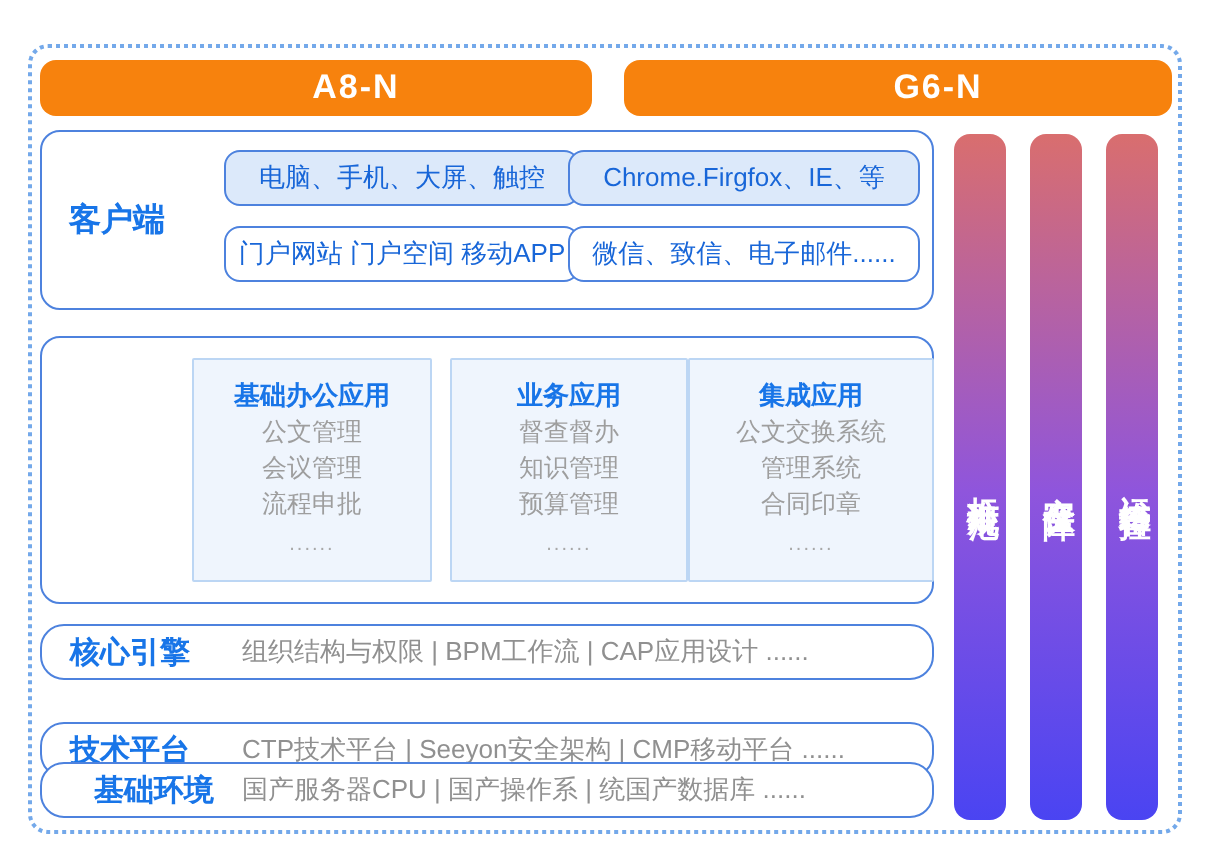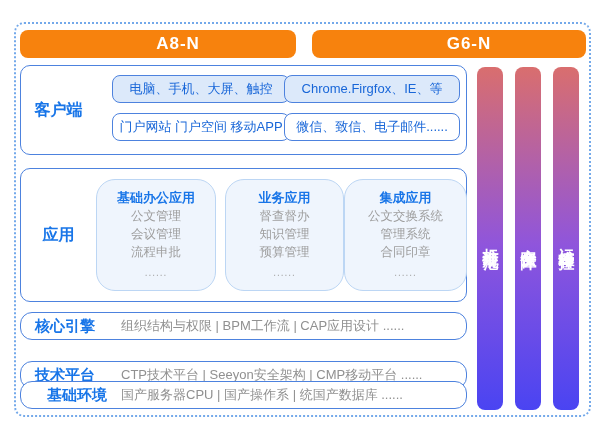--- a/index.html
+++ b/index.html
@@ -38,21 +38,21 @@
     white-space: nowrap; overflow: hidden; background: #fff;
   }
   .pill.filled { background: #dce9fa; }
   .pill-r1 { top: 9px; }
   .pill-r2 { top: 47px; }
   .pill-c1 { left: 75px;  width: 178px; margin-left: 16px; }
   .pill-c2 { left: 263px; width: 176px; }
 
   .card {
     position: absolute; top: 10px; height: 112px; background: #eff5fd;
-    border: 1px solid #bcd6f4; border-radius: 19px; text-align: center;
+    border: 1px solid #bcd6f4; border-radius: 1px; text-align: center;
   }
   .card-1 { left: 75px;  width: 120px; }
   .card-2 { left: 204px; width: 119px; }
   .card-3 { left: 323px; width: 123px; }
   .card-title { margin-top: 9px; color: #1875e8; font-weight: bold; font-size: 13px; }
   .card-item  { color: #9e9e9e; font-size: 12.5px; line-height: 18px; }
   .card-item:first-of-type { margin-top: 5px; }
   .card-more  { color: #a8a8a8; font-size: 10px; letter-spacing: 1px; margin-top: 6px; }
 
   .bar-row {
@@ -86,21 +86,20 @@
 
   <div class="layer-box client-box">
     <div class="side-label">客户端</div>
     <div class="pill filled pill-r1 pill-c1">电脑、手机、大屏、触控</div>
     <div class="pill filled pill-r1 pill-c2">Chrome.Firgfox、IE、等</div>
     <div class="pill pill-r2 pill-c1">门户网站 门户空间 移动APP</div>
     <div class="pill pill-r2 pill-c2">微信、致信、电子邮件......</div>
   </div>
 
   <div class="layer-box app-box">
-    <div class="side-label">应用</div>
 
     <div class="card card-1">
       <div class="card-title">基础办公应用</div>
       <div class="card-item">公文管理</div>
       <div class="card-item">会议管理</div>
       <div class="card-item">流程申批</div>
       <div class="card-more">......</div>
     </div>
 
     <div class="card card-2">

